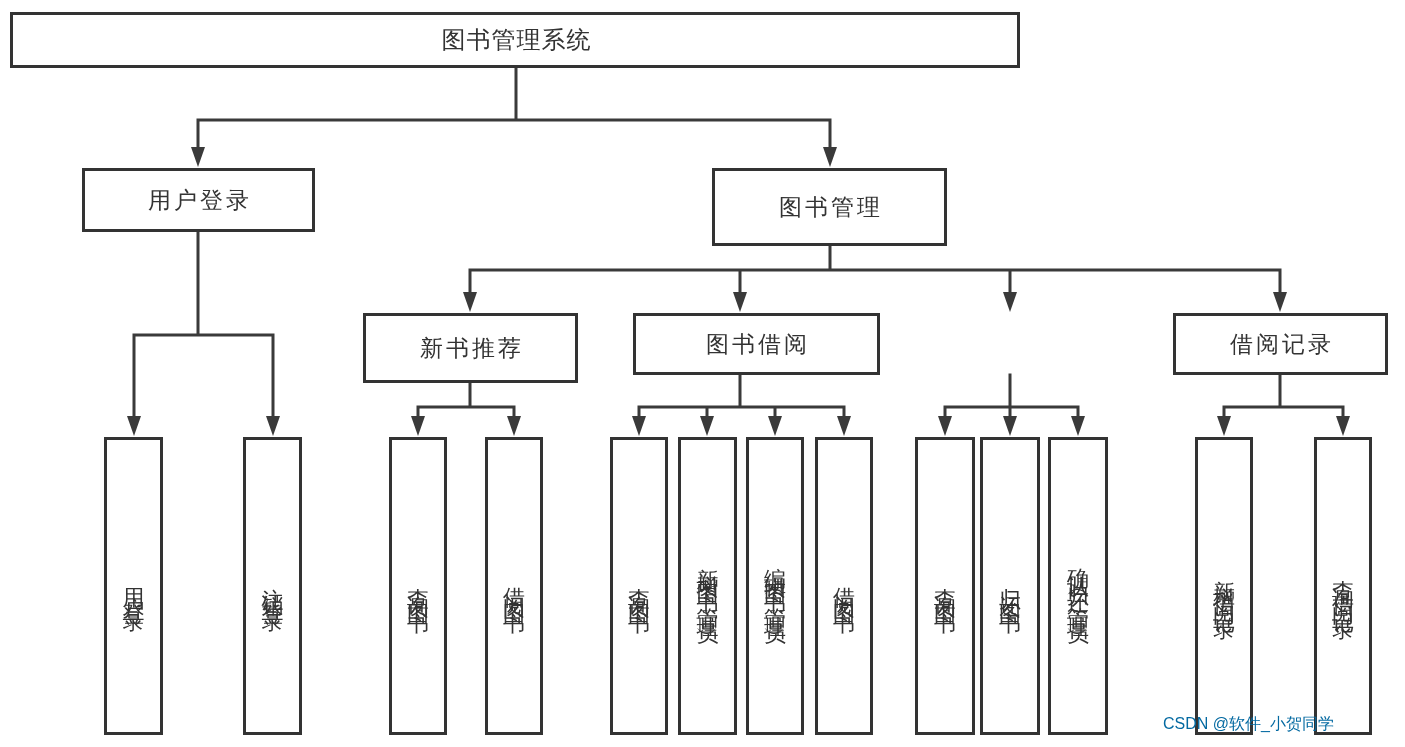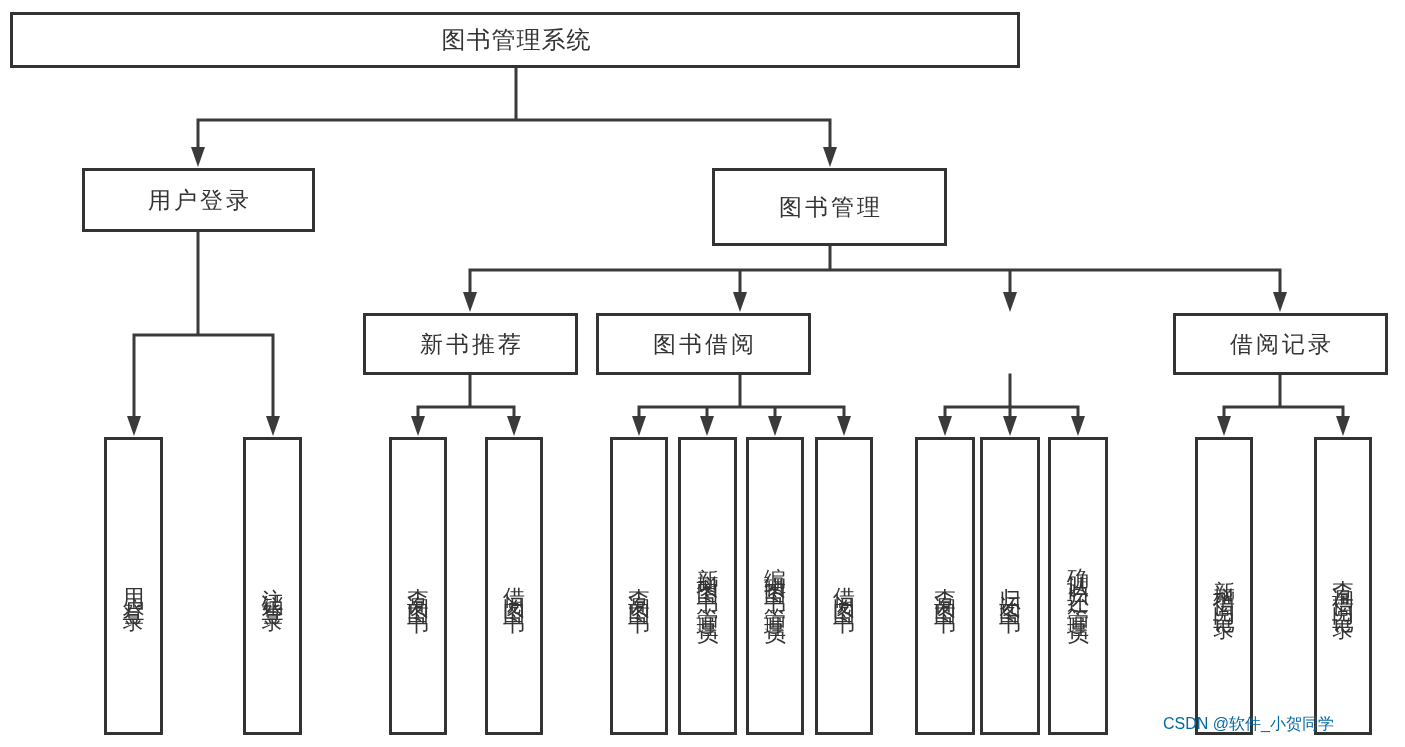--- a/index.html
+++ b/index.html
@@ -103,24 +103,24 @@
     <span class="h-label root-label">图书管理系统</span>
   </div>
 
   <div class="box" style="left:82px; top:168px; width:233px; height:64px;">
     <span class="h-label">用户登录</span>
   </div>
   <div class="box" style="left:712px; top:168px; width:235px; height:78px;">
     <span class="h-label">图书管理</span>
   </div>
 
-  <div class="box" style="left:363px; top:313px; width:215px; height:62px;">
+  <div class="box" style="left:363px; top:313px; width:215px; height:70px;">
     <span class="h-label">新书推荐</span>
   </div>
-  <div class="box" style="left:596px; top:313px; width:215px; height:62px;">
+  <div class="box" style="left:633px; top:313px; width:247px; height:62px;">
     <span class="h-label">图书借阅</span>
   </div>
   <div class="box" style="left:1173px; top:313px; width:215px; height:62px;">
     <span class="h-label">借阅记录</span>
   </div>
 
   <div class="box" style="left:104px; top:437px; width:59px; height:298px;">
     <span class="v-label">用户登录</span>
   </div>
   <div class="box" style="left:243px; top:437px; width:59px; height:298px;">

